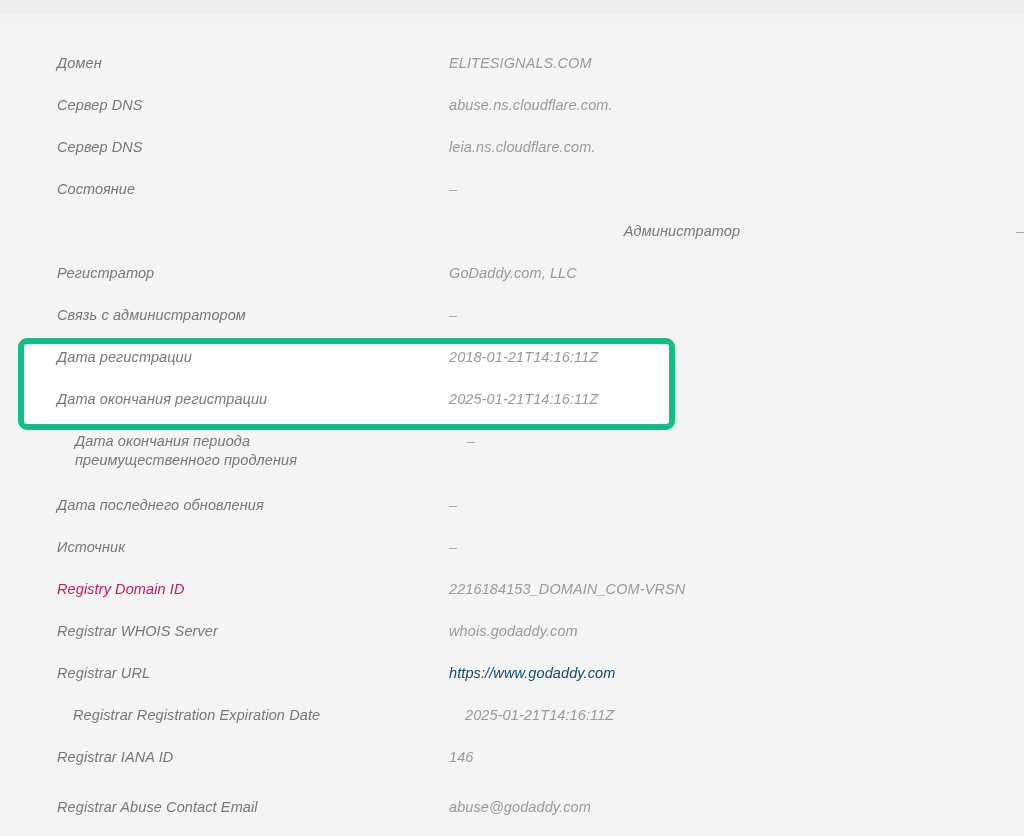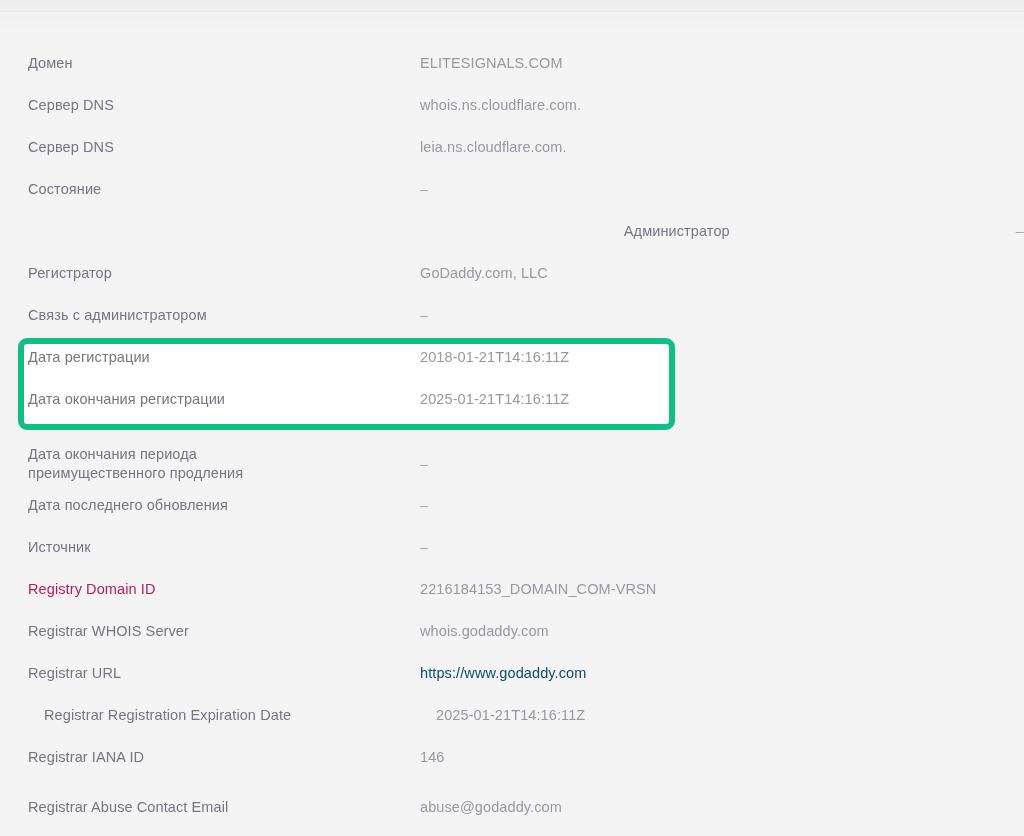--- a/index.html
+++ b/index.html
@@ -41,22 +41,23 @@
     left: 0;
     top: 0;
     width: 1024px;
   }
 
   .whois-row {
     position: relative;
     display: flex;
     align-items: flex-start;
     height: 42px;
-    padding-left: 28px;
+    padding-left: 57px;
     box-sizing: border-box;
+    font-style: italic;
   }
   .whois-row.is-tall {
     height: 64px;
   }
 
   .row-label {
     width: 392px;
     flex: 0 0 392px;
     color: #75767e;
     font-size: 14.5px;
@@ -94,21 +95,21 @@
 
 <div class="highlight-box" style="left: 18px; top: 338px; width: 657px; height: 92px; border-color: rgb(14, 193, 131); background: rgb(255, 255, 255);"></div>
 
 <div class="whois-table">
     <div class="whois-row" style="position: absolute; left: 0px; top: 54px; width: 1024px;">
       <div class="row-label" style="color: rgb(117, 118, 126);">Домен</div>
       <div class="row-value" style="color: rgb(152, 152, 159);">ELITESIGNALS.COM</div>
     </div>
     <div class="whois-row" style="position: absolute; left: 0px; top: 96px; width: 1024px;">
       <div class="row-label" style="color: rgb(117, 118, 126);">Сервер DNS</div>
-      <div class="row-value" style="color: rgb(152, 152, 159);">whois.ns.cloudflare.com.</div>
+      <div class="row-value" style="color: rgb(152, 152, 159);">abuse.ns.cloudflare.com.</div>
     </div>
     <div class="whois-row" style="position: absolute; left: 0px; top: 138px; width: 1024px;">
       <div class="row-label" style="color: rgb(117, 118, 126);">Сервер DNS</div>
       <div class="row-value" style="color: rgb(152, 152, 159);">leia.ns.cloudflare.com.</div>
     </div>
     <div class="whois-row" style="position: absolute; left: 0px; top: 180px; width: 1024px;">
       <div class="row-label" style="color: rgb(117, 118, 126);">Состояние</div>
       <div class="row-value is-empty">–</div>
     </div>
     <div class="whois-row" style="position: absolute; left: 0px; top: 222px; width: 1024px; justify-content: flex-end;">
@@ -124,21 +125,21 @@
       <div class="row-value is-empty">–</div>
     </div>
     <div class="whois-row" style="position: absolute; left: 0px; top: 348px; width: 844px; z-index: 2;">
       <div class="row-label" style="color: rgb(117, 118, 126);">Дата регистрации</div>
       <div class="row-value" style="color: rgb(152, 152, 159);">2018-01-21T14:16:11Z</div>
     </div>
     <div class="whois-row" style="position: absolute; left: 0px; top: 390px; width: 1024px; z-index: 2;">
       <div class="row-label" style="color: rgb(117, 118, 126);">Дата окончания регистрации</div>
       <div class="row-value" style="color: rgb(152, 152, 159);">2025-01-21T14:16:11Z</div>
     </div>
-    <div class="whois-row is-tall" style="position: absolute; left: 0px; top: 432px; width: 832px; align-items: center;">
+    <div class="whois-row is-tall" style="position: absolute; left: 18px; top: 432px; width: 832px;">
       <div class="row-label" style="color: rgb(117, 118, 126);">Дата окончания периода
 преимущественного продления</div>
       <div class="row-value is-empty">–</div>
     </div>
     <div class="whois-row" style="position: absolute; left: 0px; top: 496px; width: 1024px;">
       <div class="row-label" style="color: rgb(117, 118, 126);">Дата последнего обновления</div>
       <div class="row-value is-empty">–</div>
     </div>
     <div class="whois-row" style="position: absolute; left: 0px; top: 538px; width: 1024px;">
       <div class="row-label" style="color: rgb(117, 118, 126);">Источник</div>

